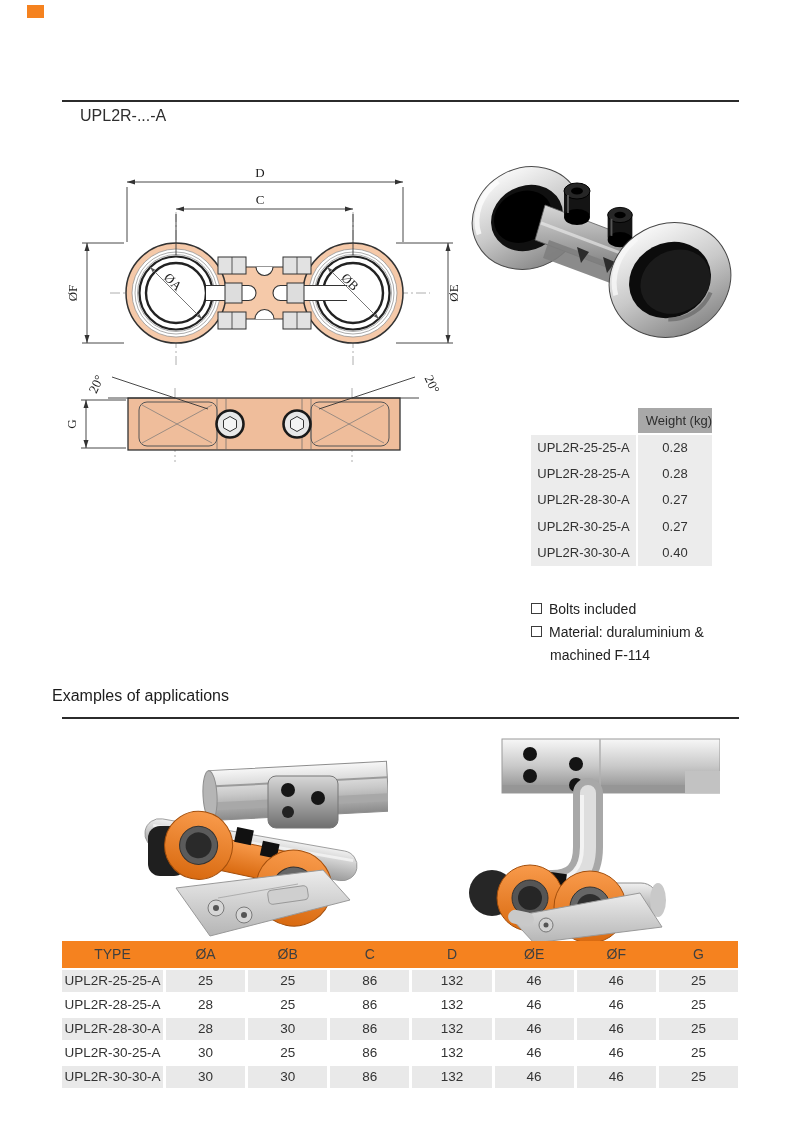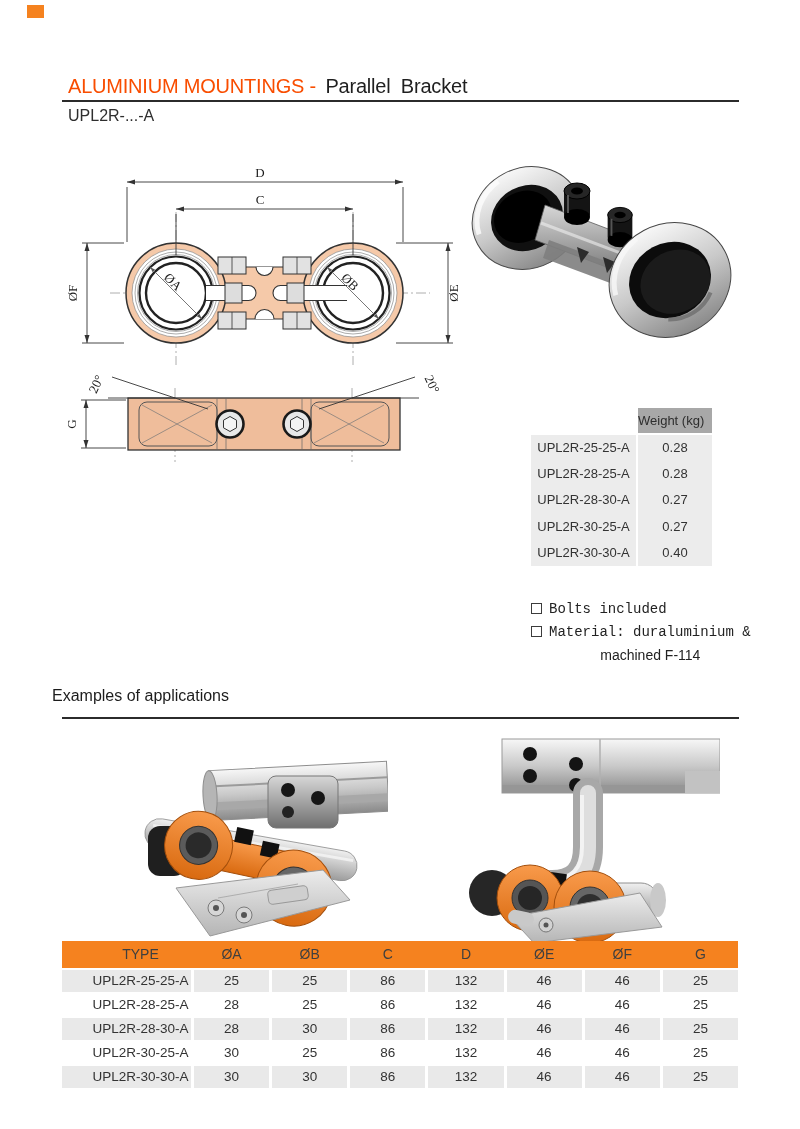--- a/index.html
+++ b/index.html
@@ -7,50 +7,50 @@
         font-family:"Liberation Sans",sans-serif;color:#333;}
   .abs{position:absolute;}
 
   .corner-mark{left:27px;top:5px;width:17px;height:13px;background:#F5821F;}
 
   .title-wrap{left:68px;top:74px;font-size:20px;line-height:24px;white-space:nowrap;letter-spacing:-0.2px;}
   .title-orange{color:#F94D00;}
   .title-black{color:#1f1f1f;word-spacing:5px;margin-left:4px;}
   .rule{background:#2b2b2b;height:2px;width:677px;left:62px;}
   .rule1{top:100px;}
-  .subtitle{left:68px;top:107px;font-size:16px;color:#2e2e2e;}
+  .subtitle{left:80px;top:107px;font-size:16px;color:#2e2e2e;}
 
   .drawing-svg{left:60px;top:150px;}
   .product3d-svg{left:457px;top:143px;}
 
   .weight-table{left:531px;top:408px;width:181px;}
   .wheader{margin-left:107px;width:74px;height:25px;line-height:25px;background:#A8A8A8;
-           text-align:left;font-size:13px;color:#2d2d2d;}
+           text-align:right;font-size:13px;color:#2d2d2d;}
   .wbody{margin-top:2px;display:grid;grid-template-columns:105px 74px;column-gap:2px;grid-auto-rows:26.2px;}
   .wcell{background:#ECECEC;text-align:center;font-size:13px;line-height:26.2px;color:#333;}
 
   .notes{left:531px;top:600px;font-size:14px;color:#222;}
-  .note-line{display:flex;align-items:flex-start;margin-bottom:5px;line-height:18px;font-family:Liberation Mono, monospace;}
+  .note-line{display:flex;align-items:flex-start;margin-bottom:5px;line-height:18px;}
   .checkbox{display:inline-block;width:9px;height:9px;border:1.5px solid #3c3c3c;
             margin-right:7px;margin-top:3px;flex:0 0 auto;background:#fff;}
-  .note-cont{padding-left:19px;line-height:18px;margin-top:1px;text-align:center;}
+  .note-cont{padding-left:19px;line-height:18px;margin-top:1px;}
 
   .section-title{left:52px;top:687px;font-size:16px;color:#1c1c1c;}
   .rule2{top:717px;}
   .app-left-svg{left:118px;top:738px;}
   .app-right-svg{left:450px;top:735px;}
 
   .spec-table{left:62px;top:941px;width:676px;}
   .spec-header{display:flex;gap:3px;height:27px;line-height:27px;background:#F5821F;
                font-size:14px;color:#3f3f3f;}
   .spec-header .cell{background:transparent;}
   .spec-row{display:flex;gap:3px;height:22px;line-height:22px;margin-top:2px;font-size:13.5px;color:#333;}
   .spec-row.shade .cell{background:#E9E9E9;}
   .cell{text-align:center;}
-  .c0{flex:0 0 101px;padding-left:28px;}
+  .c0{flex:0 0 101px;}
   .c1,.c2,.c3,.c4,.c5,.c6,.c7{flex:1 1 0;}
 
   .dimtext{font-family:"Liberation Serif",serif;font-size:13px;fill:#1a1a1a;}
 </style>
 </head>
 <body>
 
 <div class="page">
 
   <svg width="0" height="0" style="position:absolute" aria-hidden="true">
@@ -80,24 +80,20 @@
         <path d="M0,0 L9,2.8 L0,5.6 z" fill="#333"></path>
       </marker>
       <marker id="arrs" markerWidth="8" markerHeight="6" refX="7" refY="2.2" orient="auto-start-reverse">
         <path d="M0,0 L7,2.2 L0,4.4 z" fill="#555"></path>
       </marker>
     </defs>
   </svg>
 
   <div class="abs corner-mark"></div>
 
-  <div class="abs title-wrap">
-    <span class="title-orange">ALUMINIUM MOUNTINGS -</span>
-    <span class="title-black">Parallel Bracket</span>
-  </div>
   <div class="abs rule rule1"></div>
   <div class="abs subtitle">UPL2R-...-A</div>
 
   <svg class="abs drawing-svg" width="400" height="325" viewBox="0 0 400 325">
 
     <g stroke="#999" stroke-width="0.8" stroke-dasharray="10 3 2 3" fill="none">
       <path d="M 50 143 H 370"></path>
       <path d="M 116 62 V 215"></path>
       <path d="M 293 62 V 215"></path>
       <path d="M 115 238 V 312"></path>

